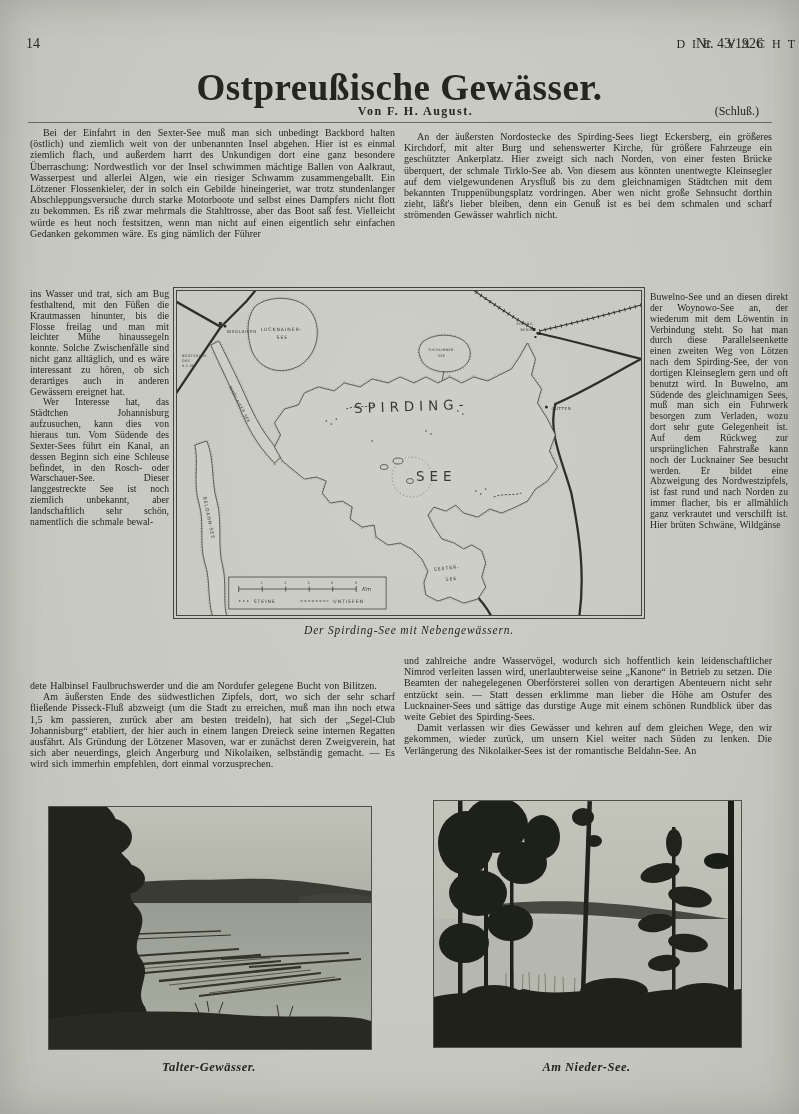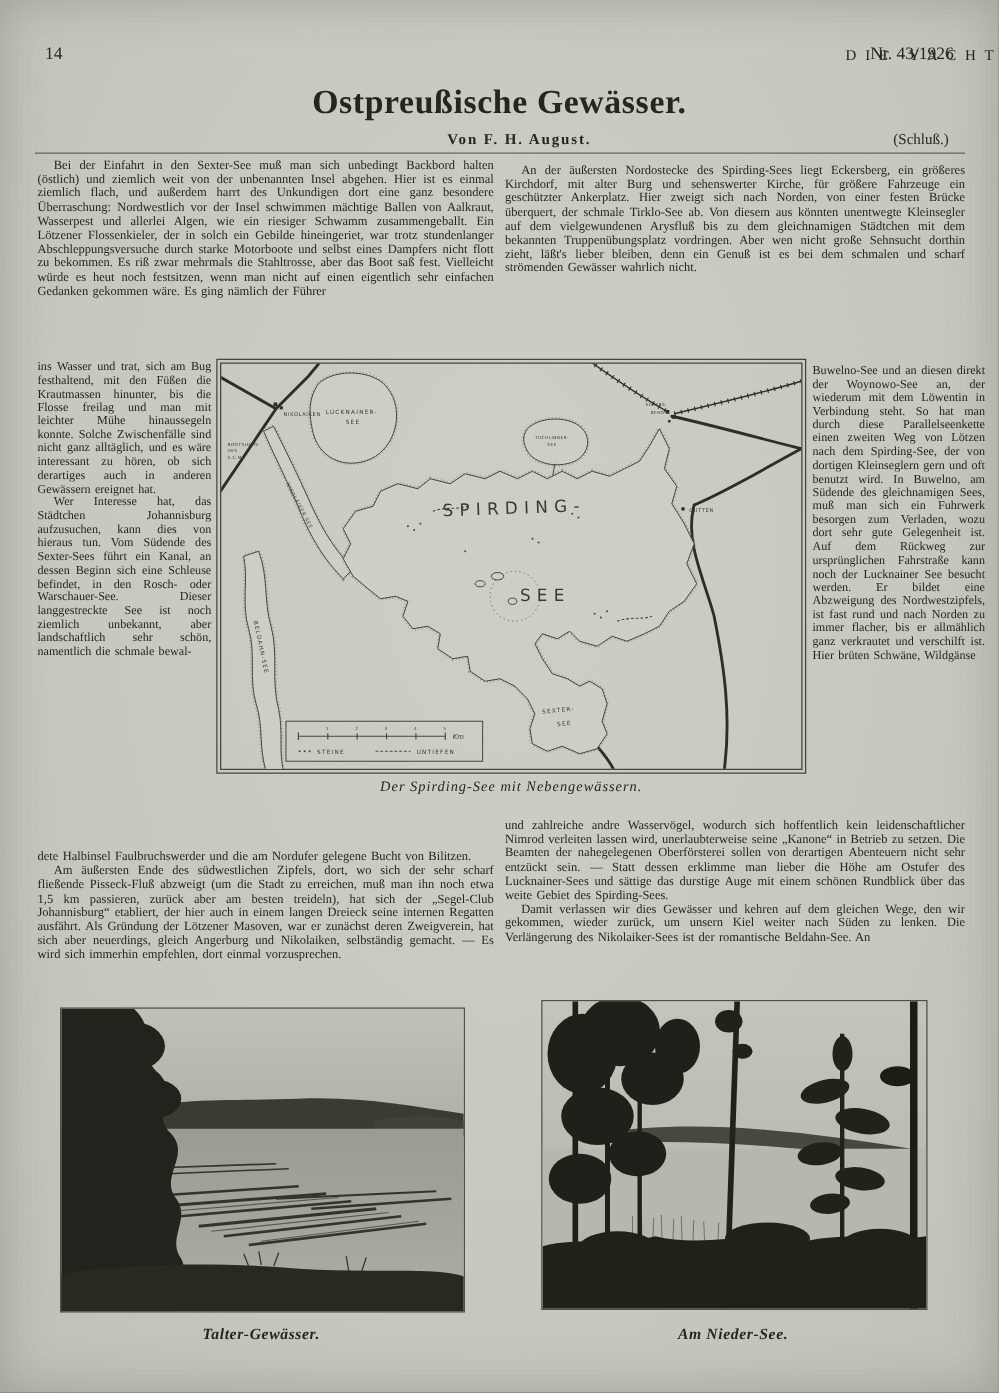--- a/index.html
+++ b/index.html
@@ -3,26 +3,26 @@
 <meta charset="utf-8">
 <style>
   html,body{margin:0;padding:0;background:#888;}
   .page{
     position:relative;width:799px;height:1114px;overflow:hidden;
     background:radial-gradient(ellipse at 50% 40%, #cdcfc6 0%, #c7c9c0 60%, #bfc1b8 100%);
     font-family:"Liberation Serif", serif;color:#26261f;
     box-shadow:inset 0 0 40px rgba(60,60,50,.25);
   }
   
-  .pagenum{position:absolute;left:36px;top:36px;font-size:14px;text-align:right;}
+  .pagenum{position:absolute;left:26px;top:36px;font-size:14px;text-align:right;}
   .masthead{position:absolute;left:3px;top:37px;width:100%;text-align:right;
     font-size:12px;letter-spacing:7px;}
   .issue{position:absolute;right:36px;top:36px;font-size:14px;}
   .title{position:absolute;left:0;top:66px;width:100%;text-align:center;
-    font-size:27px;font-weight:bold;letter-spacing:.5px;}
+    font-size:37px;font-weight:bold;letter-spacing:.5px;}
   .byline{position:absolute;left:16px;top:104px;width:100%;text-align:center;
     font-size:12px;font-weight:bold;letter-spacing:1.5px;}
   .schluss{position:absolute;right:40px;top:104px;font-size:12px;}
   .headrule{position:absolute;left:28px;top:122px;width:744px;height:0;
     border-top:1px solid rgba(50,50,42,.65);}
   
   .seg{position:absolute;font-size:10px;line-height:11.2px;text-align:justify;
     word-spacing:1px;hyphens:auto;-webkit-hyphens:auto;}
   .seg p{margin:0;text-indent:13px;}
   .seg p.noind{text-indent:0;}

